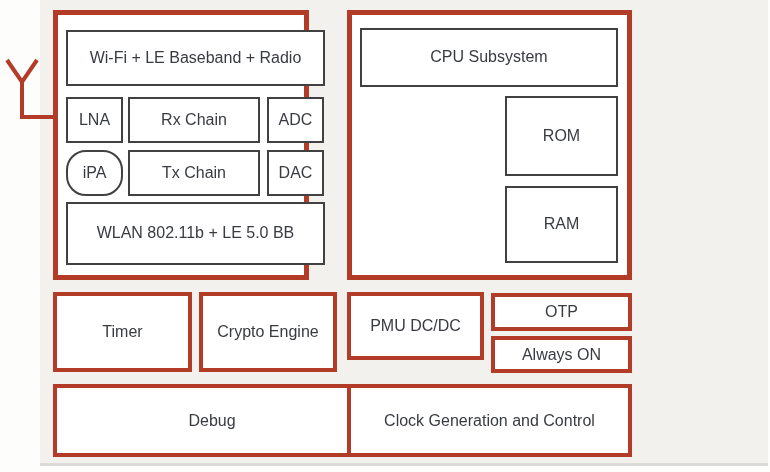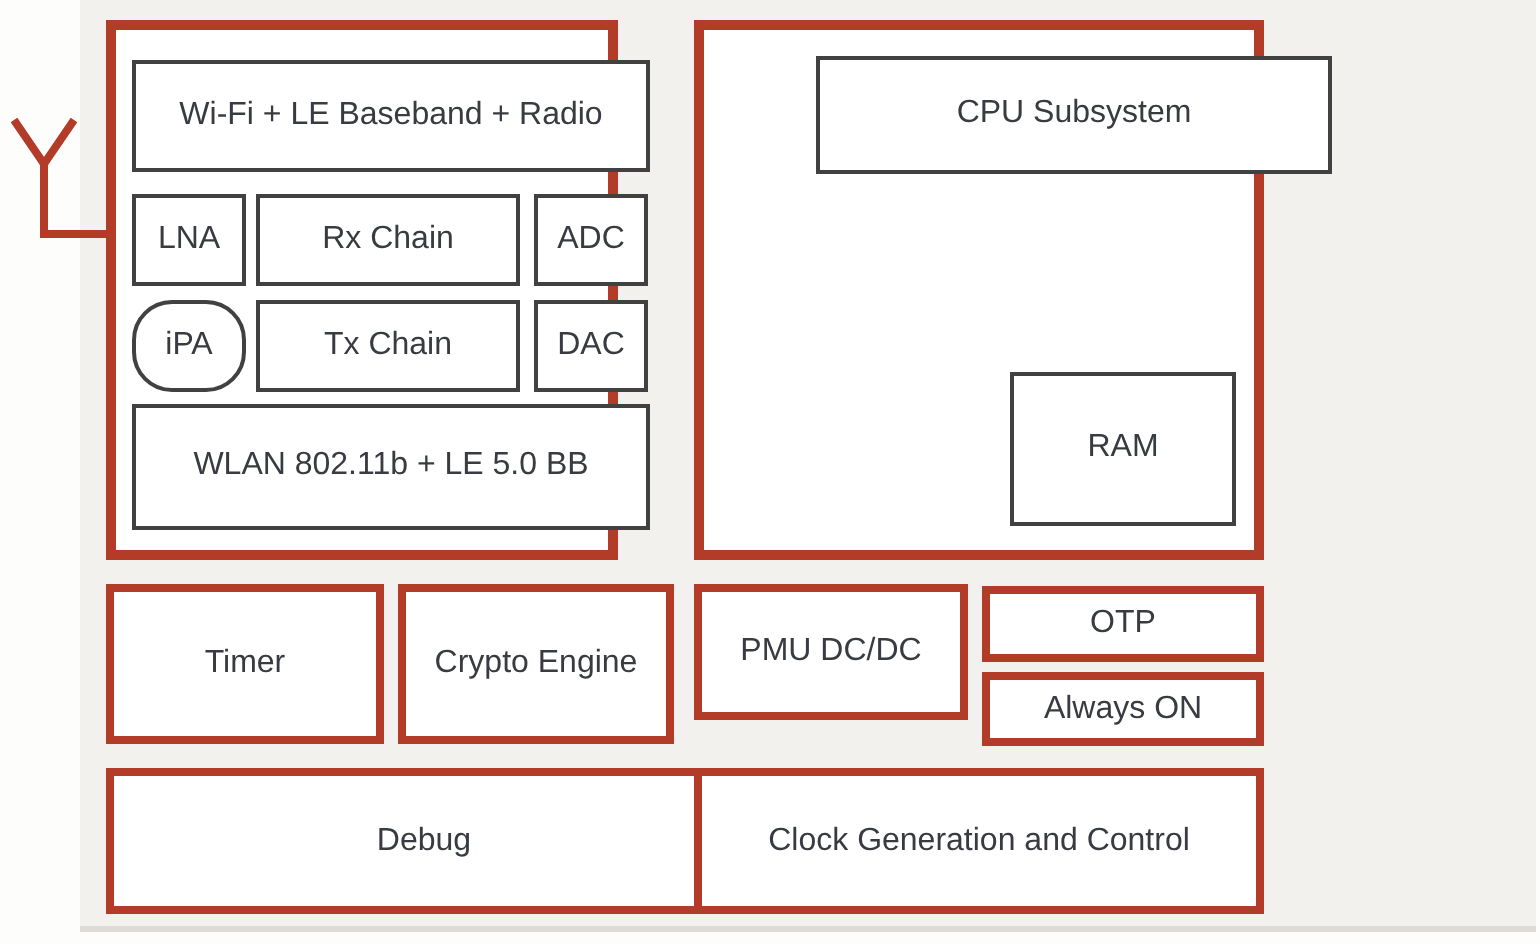--- a/index.html
+++ b/index.html
@@ -74,21 +74,21 @@
   #rf-lna     {left:8px;   top:82px;  width:57px;  height:46px;}
   #rf-rx      {left:70px;  top:82px;  width:132px; height:46px;}
   #rf-adc     {left:209px; top:82px;  width:57px;  height:46px;}
   #rf-ipa     {left:8px;   top:135px; width:57px;  height:46px;border-radius:20px;}
   #rf-tx      {left:70px;  top:135px; width:132px; height:46px;}
   #rf-dac     {left:209px; top:135px; width:57px;  height:46px;}
   #rf-wlan    {left:8px;   top:187px; width:259px; height:63px;}
 
   
   #cpu-group  {left:347px; top:10px;  width:285px; height:270px;}
-  #cpu-title  {left:8px;   top:13px;  width:258px; height:59px;margin-left:48px;}
+  #cpu-title  {left:8px;   top:13px;  width:258px; height:59px;}
   #cpu-core   {left:8px;   top:81px;  width:137px; height:167px;}
   #cpu-rom    {left:153px; top:81px;  width:113px; height:80px;}
   #cpu-ram    {left:153px; top:171px; width:113px; height:77px;}
 
   
   #periph-group{left:639px; top:10px; width:119px; height:447px;}
   .periph-box {left:8px; width:93px; height:59px;}
   #periph-0{top:9px;}  #periph-1{top:81px;}  #periph-2{top:153px;}
   #periph-3{top:225px;}#periph-4{top:296px;} #periph-5{top:368px;}
 
@@ -121,20 +121,21 @@
     <div class="kbox" id="rf-rx">Rx Chain</div>
     <div class="kbox" id="rf-adc">ADC</div>
     <div class="kbox" id="rf-ipa">iPA</div>
     <div class="kbox" id="rf-tx">Tx Chain</div>
     <div class="kbox" id="rf-dac">DAC</div>
     <div class="kbox" id="rf-wlan">WLAN 802.11b + LE 5.0 BB</div>
   </div>
 
   <div class="group" id="cpu-group">
     <div class="kbox" id="cpu-title">CPU Subsystem</div>
+    <div class="kbox" id="cpu-rom">ROM</div>
     <div class="kbox" id="cpu-ram">RAM</div>
   </div>
 
 
   <div class="rbox" id="timer-box">Timer</div>
   <div class="rbox" id="crypto-box">Crypto Engine</div>
   <div class="rbox" id="pmu-box">PMU DC/DC</div>
   <div class="rbox" id="otp-box">OTP</div>
   <div class="rbox" id="alwayson-box">Always ON</div>
 

